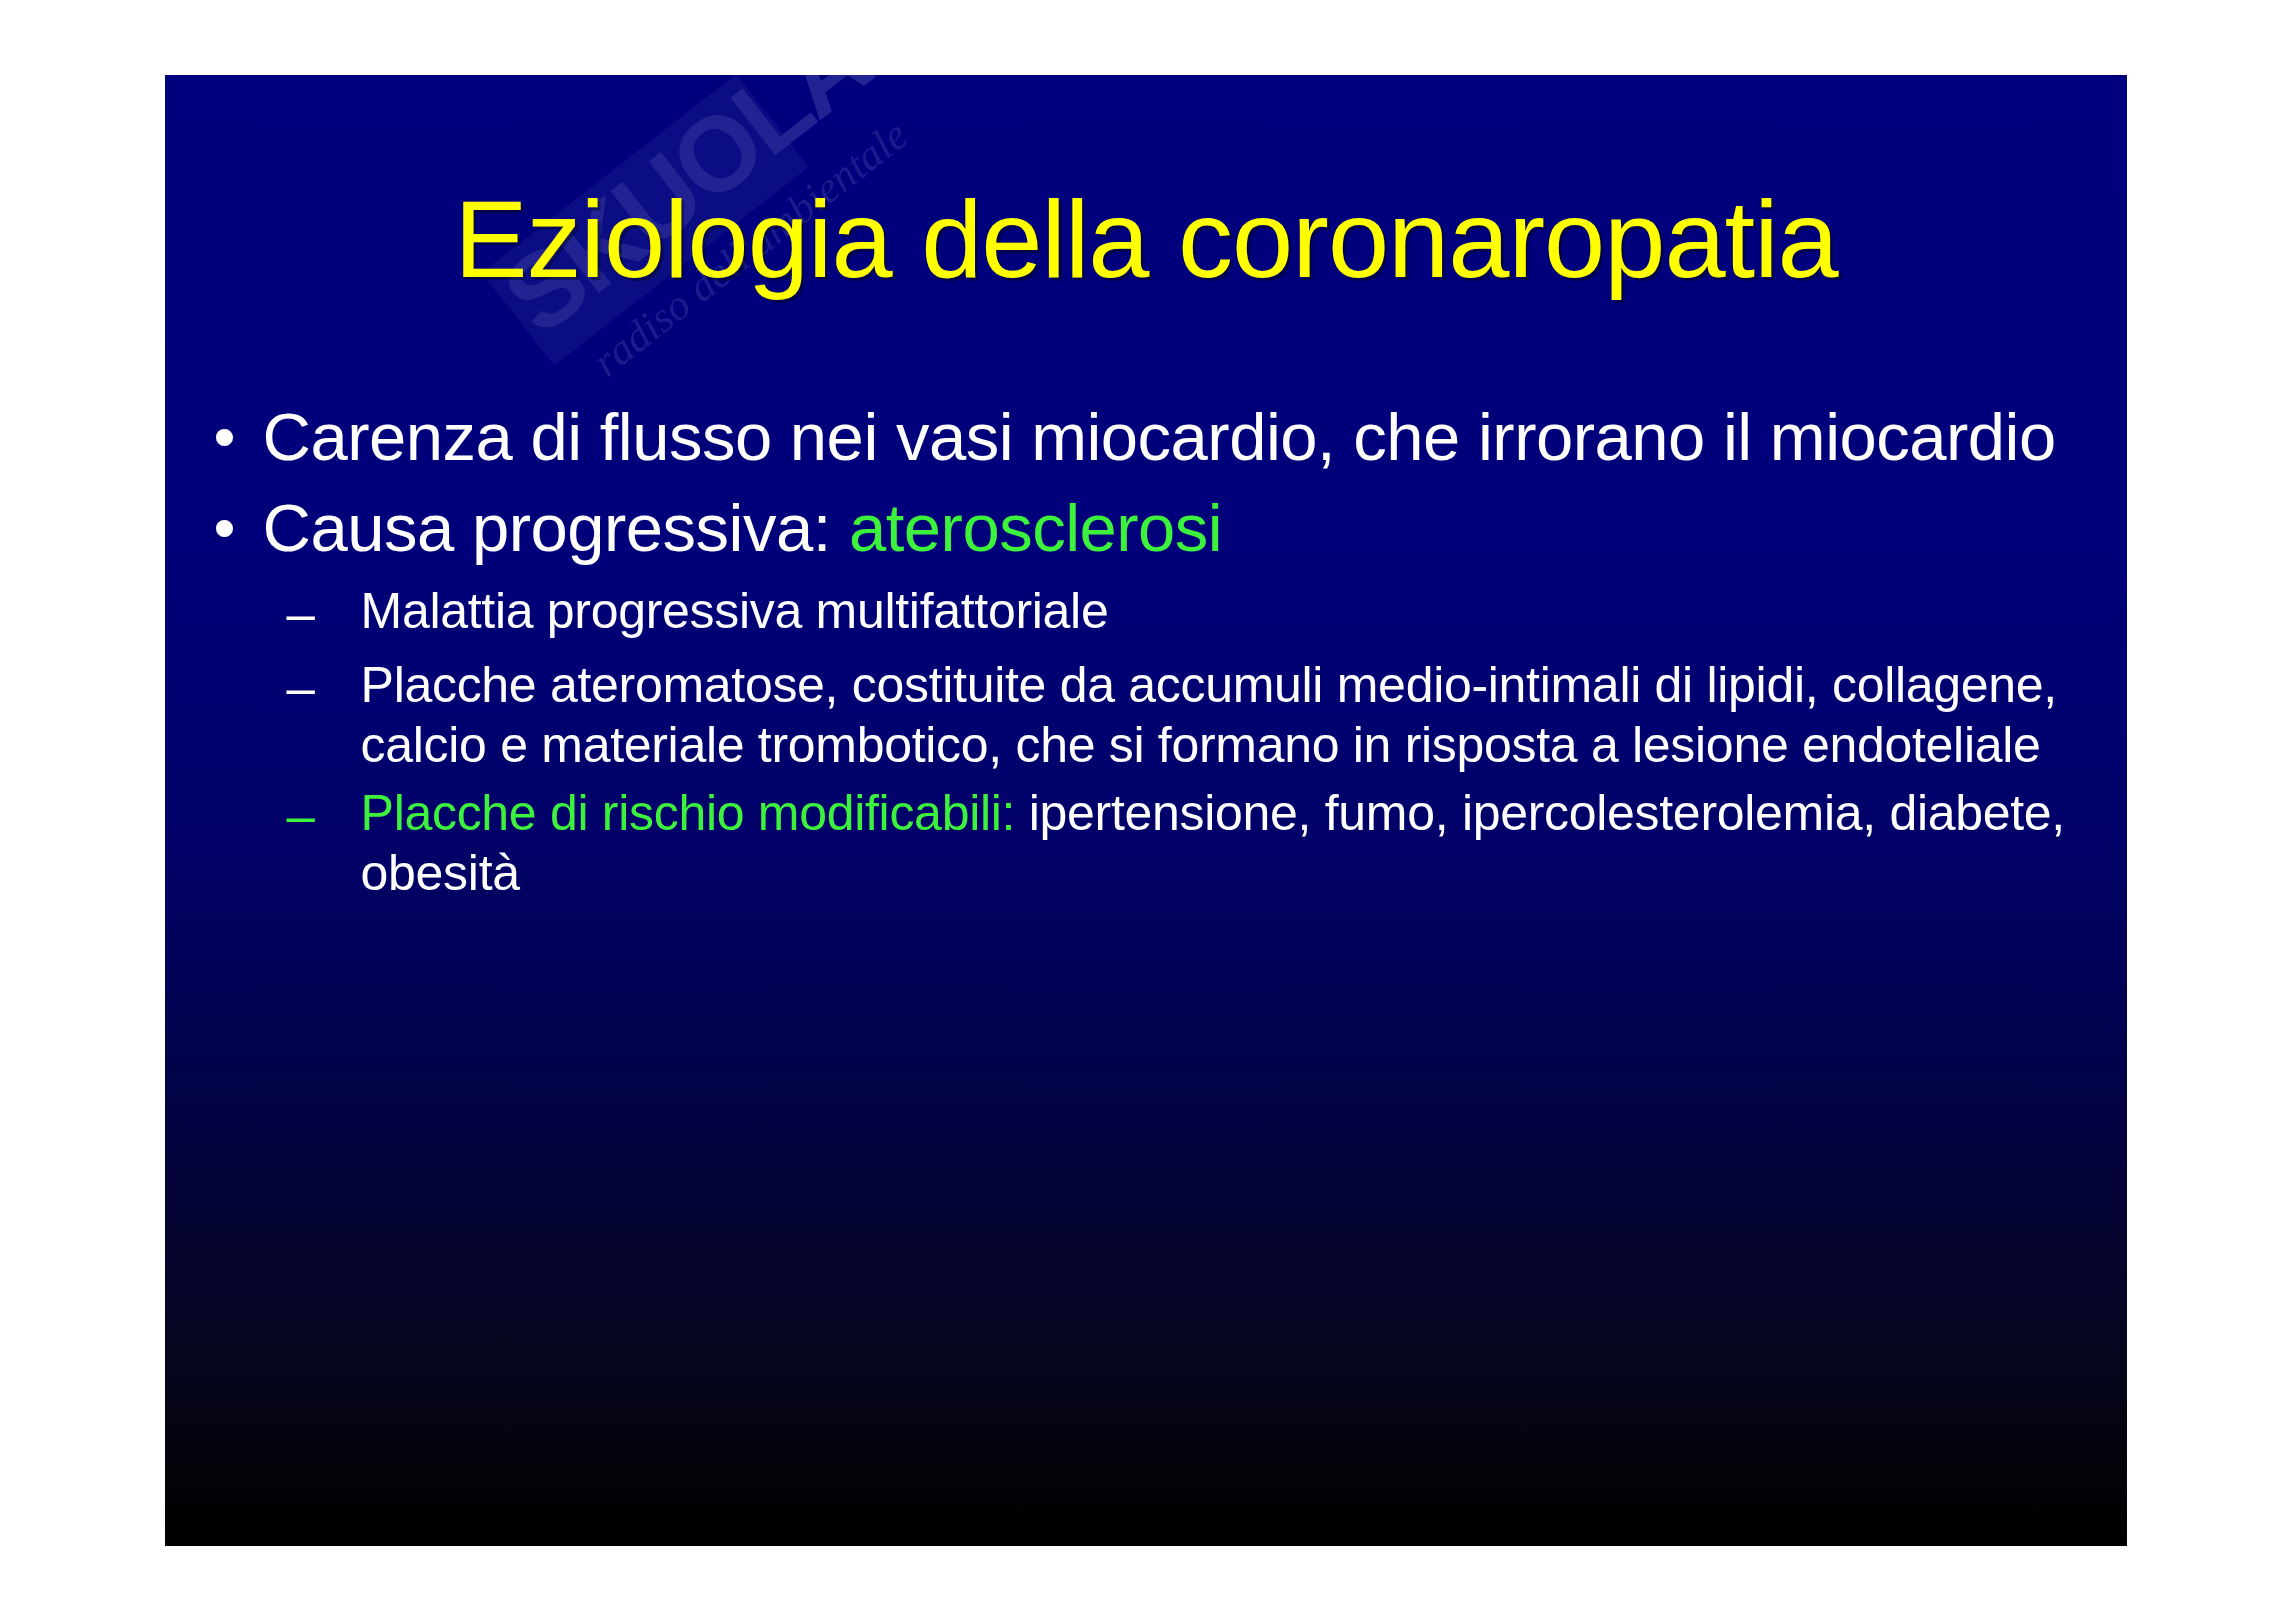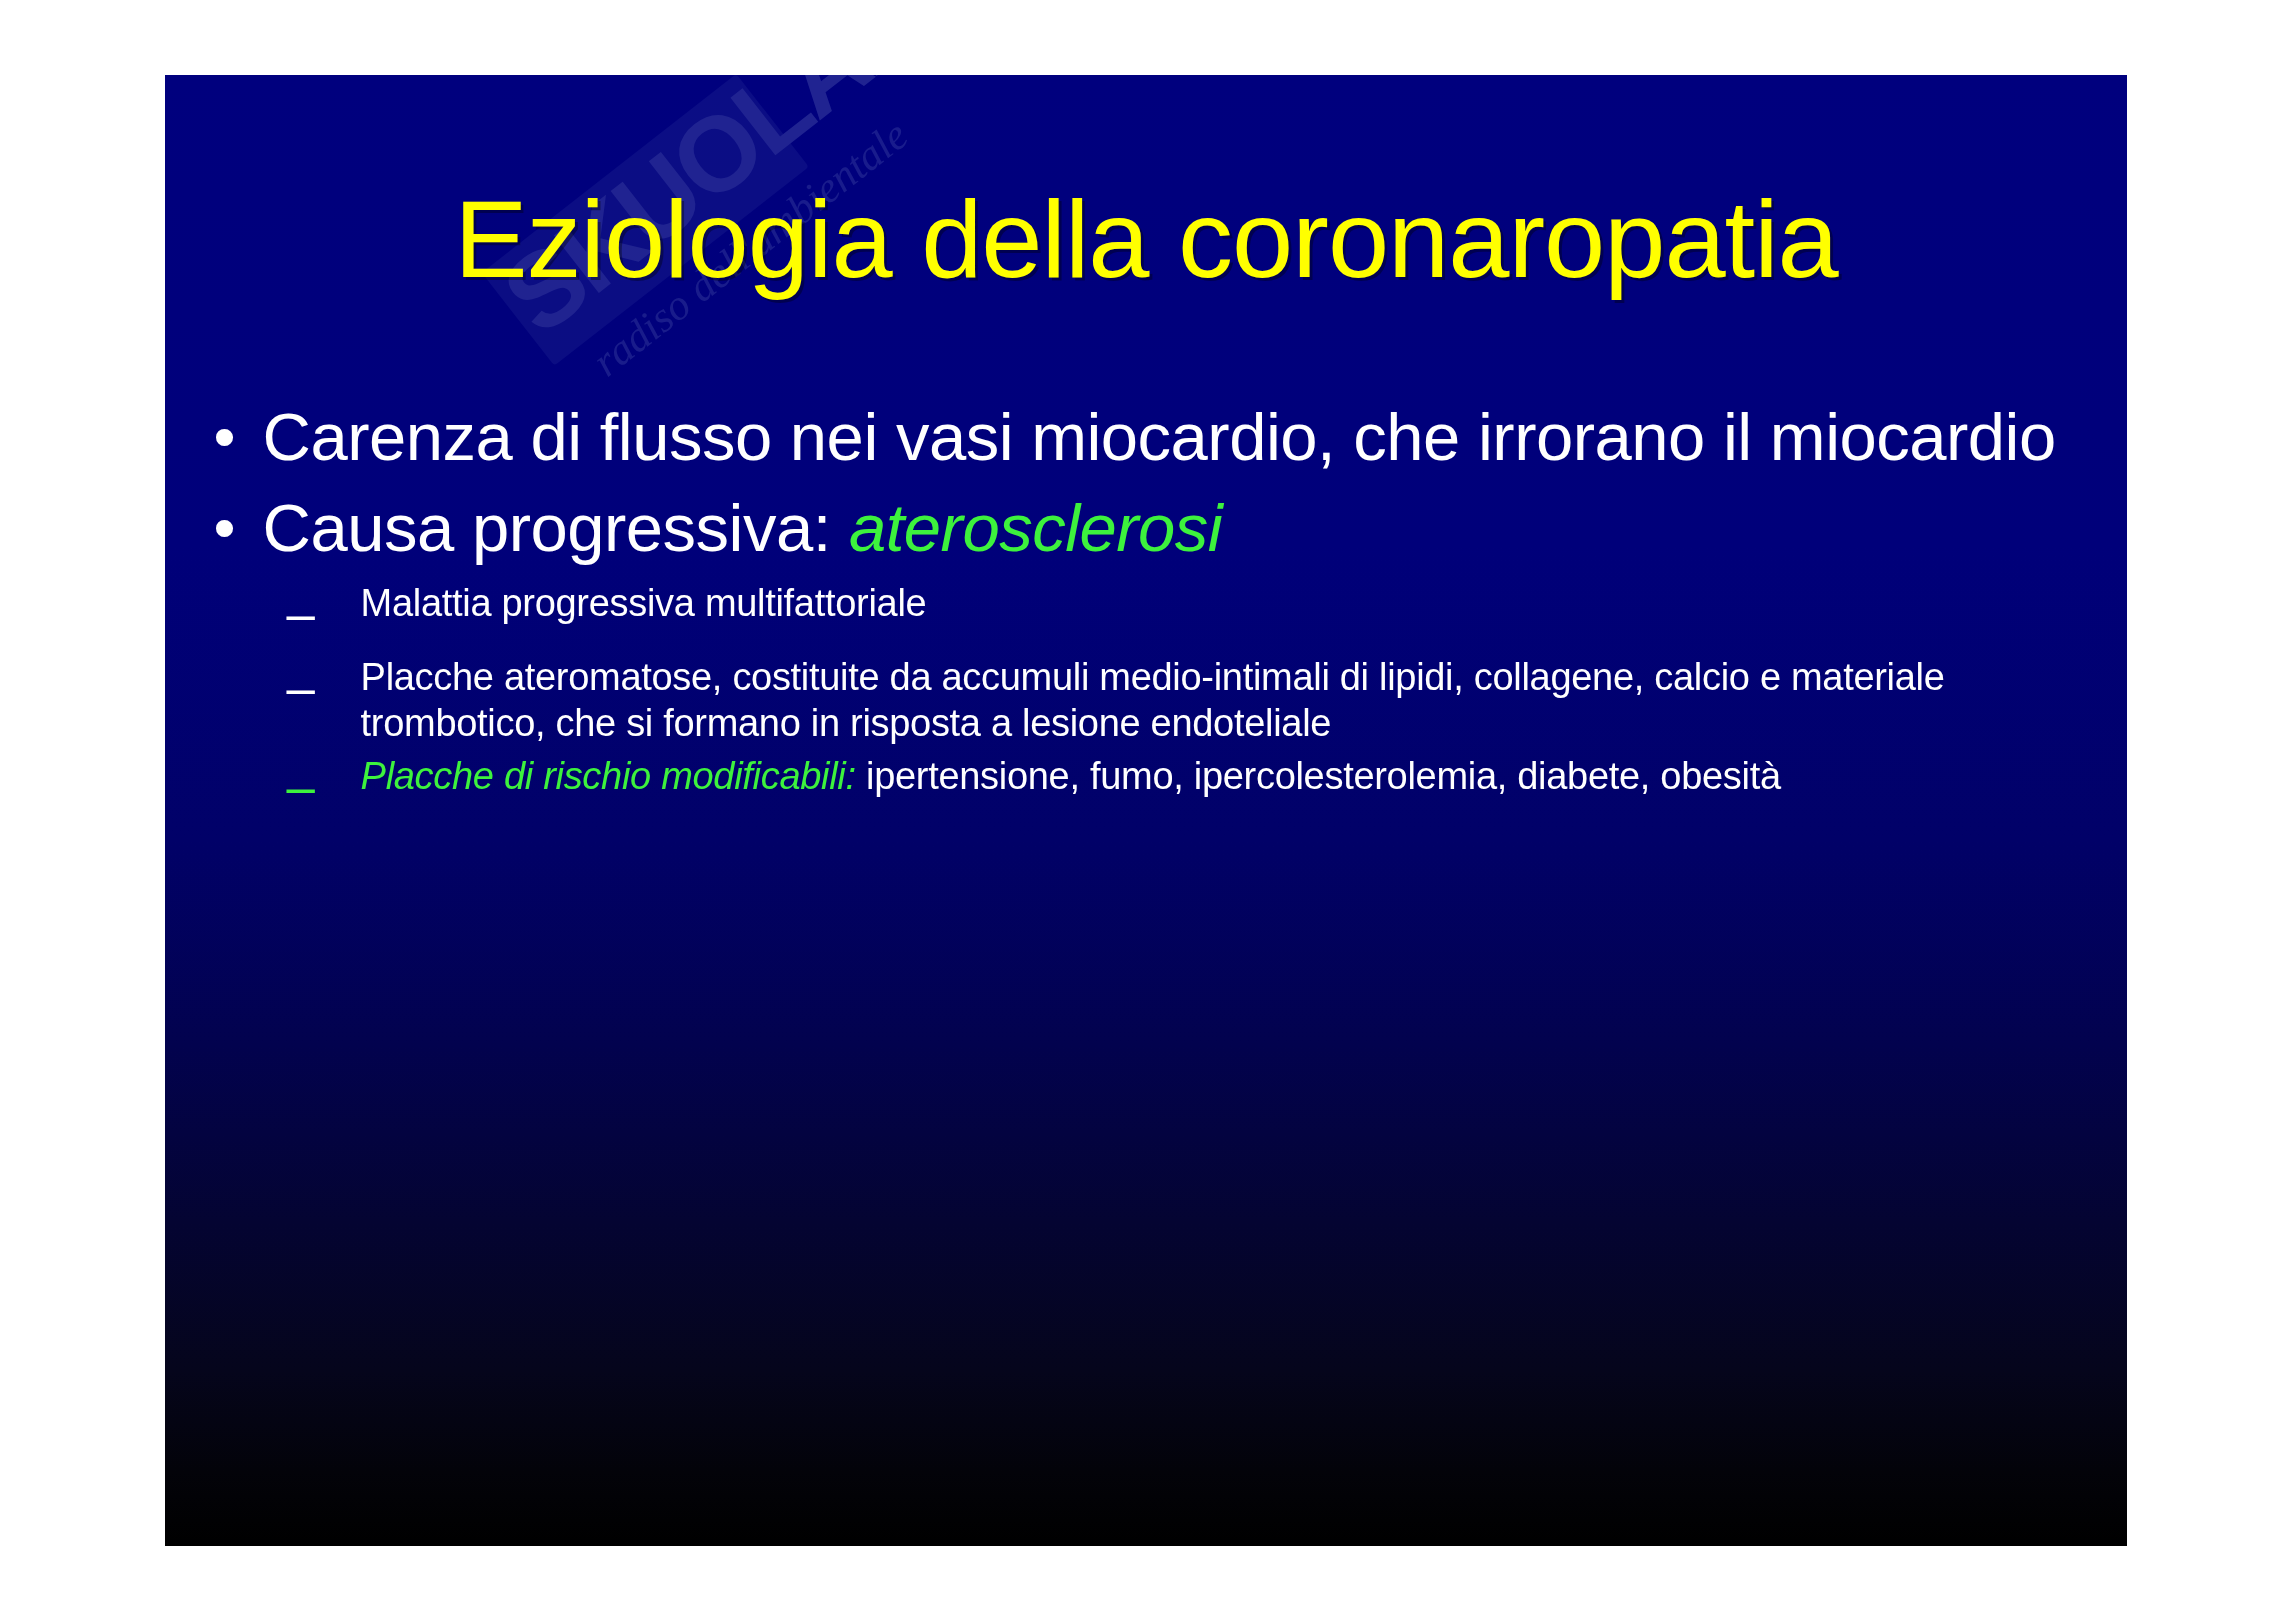--- a/index.html
+++ b/index.html
@@ -151,26 +151,26 @@
     font-size: 51px;
     line-height: 1.30;
     text-align: left;
     padding-left: 5.9px;
     box-sizing: border-box;
   }
   .lvl2.green-marker .marker { color: #3df23d; }
   .lvl2 .txt {
     flex: 1 1 auto;
     color: #ffffff;
-    font-size: 38px;
+    font-size: 50px;
     line-height: 1.20;
     letter-spacing: -0.3px;
   }
 
-  .green { color: #3df23d; font-style: italic; }
+  .green { color: #3df23d; }
 
   .sub-group { margin-top: 5.9px; }
 </style>
 </head>
 <body>
 
 <div class="page">
 
   <div class="slide">
 

